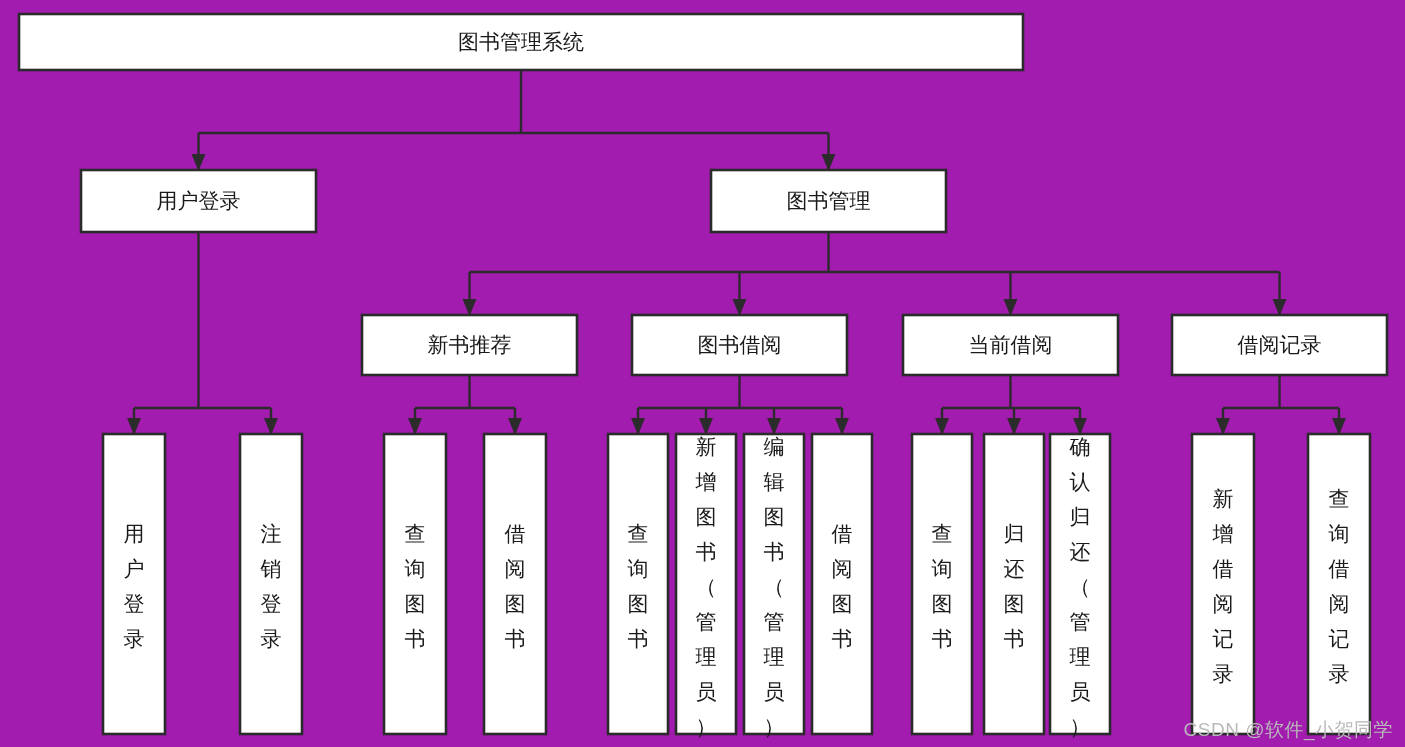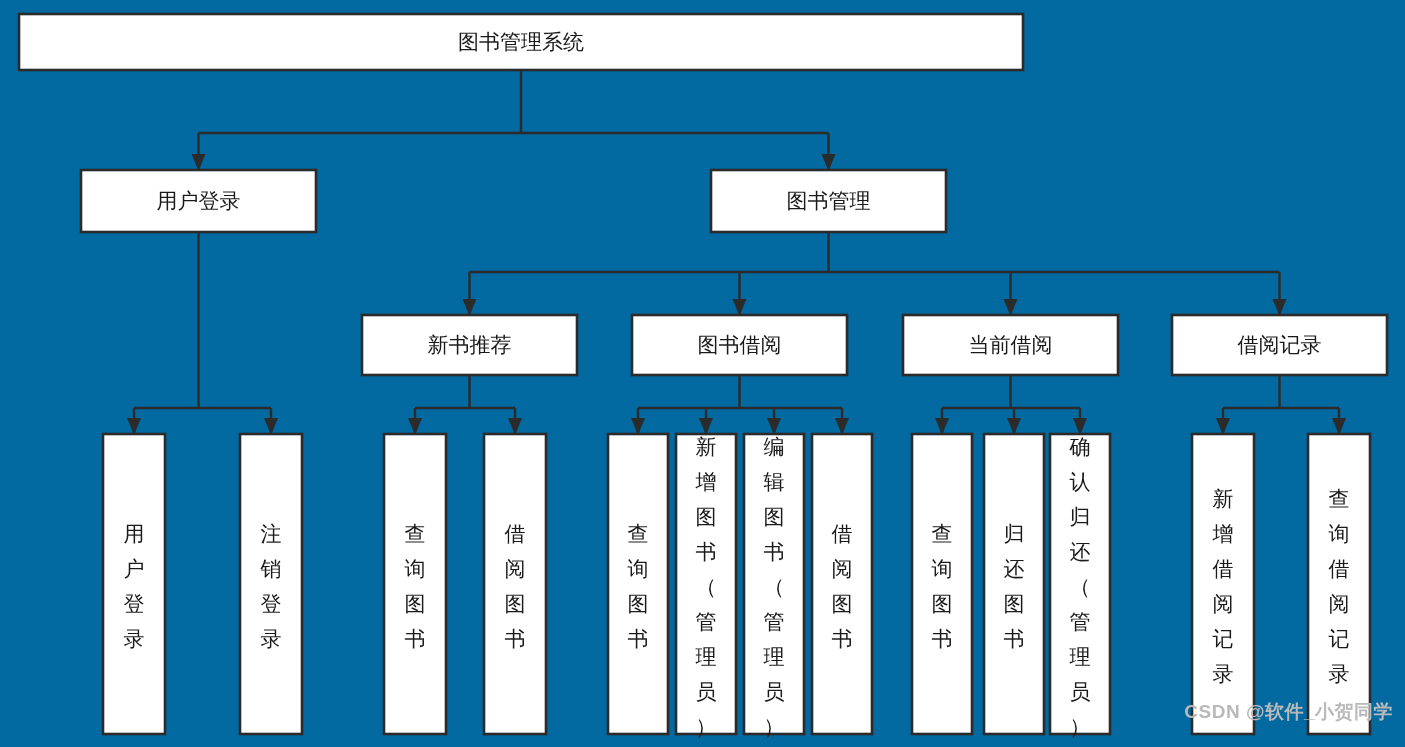--- a/index.html
+++ b/index.html
@@ -11,21 +11,21 @@
   body {
     width: 1405px;
     height: 747px;
     font-family: "Liberation Sans", "DejaVu Sans", sans-serif;
     overflow: hidden;
   }
   #diagram-root {
     position: relative;
     width: 1405px;
     height: 747px;
-    background: #0369a1;
+    background: #a21caf;
   }
   svg#tree-svg {
     position: absolute;
     left: 0;
     top: 0;
     width: 1405px;
     height: 747px;
     display: block;
   }
   .node-box {
@@ -52,28 +52,27 @@
   }
   .node-label-leaf {
     fill: #1a1a1a;
     font-family: "Liberation Sans", "DejaVu Sans", sans-serif;
     font-size: 21px;
     text-anchor: middle;
   }
   .watermark {
     position: absolute;
     right: 12px;
-    bottom: 22px;
+    bottom: 4px;
     font-family: "Liberation Sans", "DejaVu Sans", sans-serif;
     font-size: 19px;
     color: #b9b9b9;
     letter-spacing: 0.5px;
     white-space: nowrap;
     user-select: none;
-    font-weight: bold;
   }
 </style>
 </head>
 <body>
 
 <div id="diagram-root">
   <svg id="tree-svg" viewBox="0 0 1405 747" xmlns="http://www.w3.org/2000/svg">
     <g id="connectors-layer">
         <line x1="521" y1="70" x2="521" y2="133" class="connector"></line>
         <line x1="198.5" y1="133" x2="828.5" y2="133" class="connector"></line>

